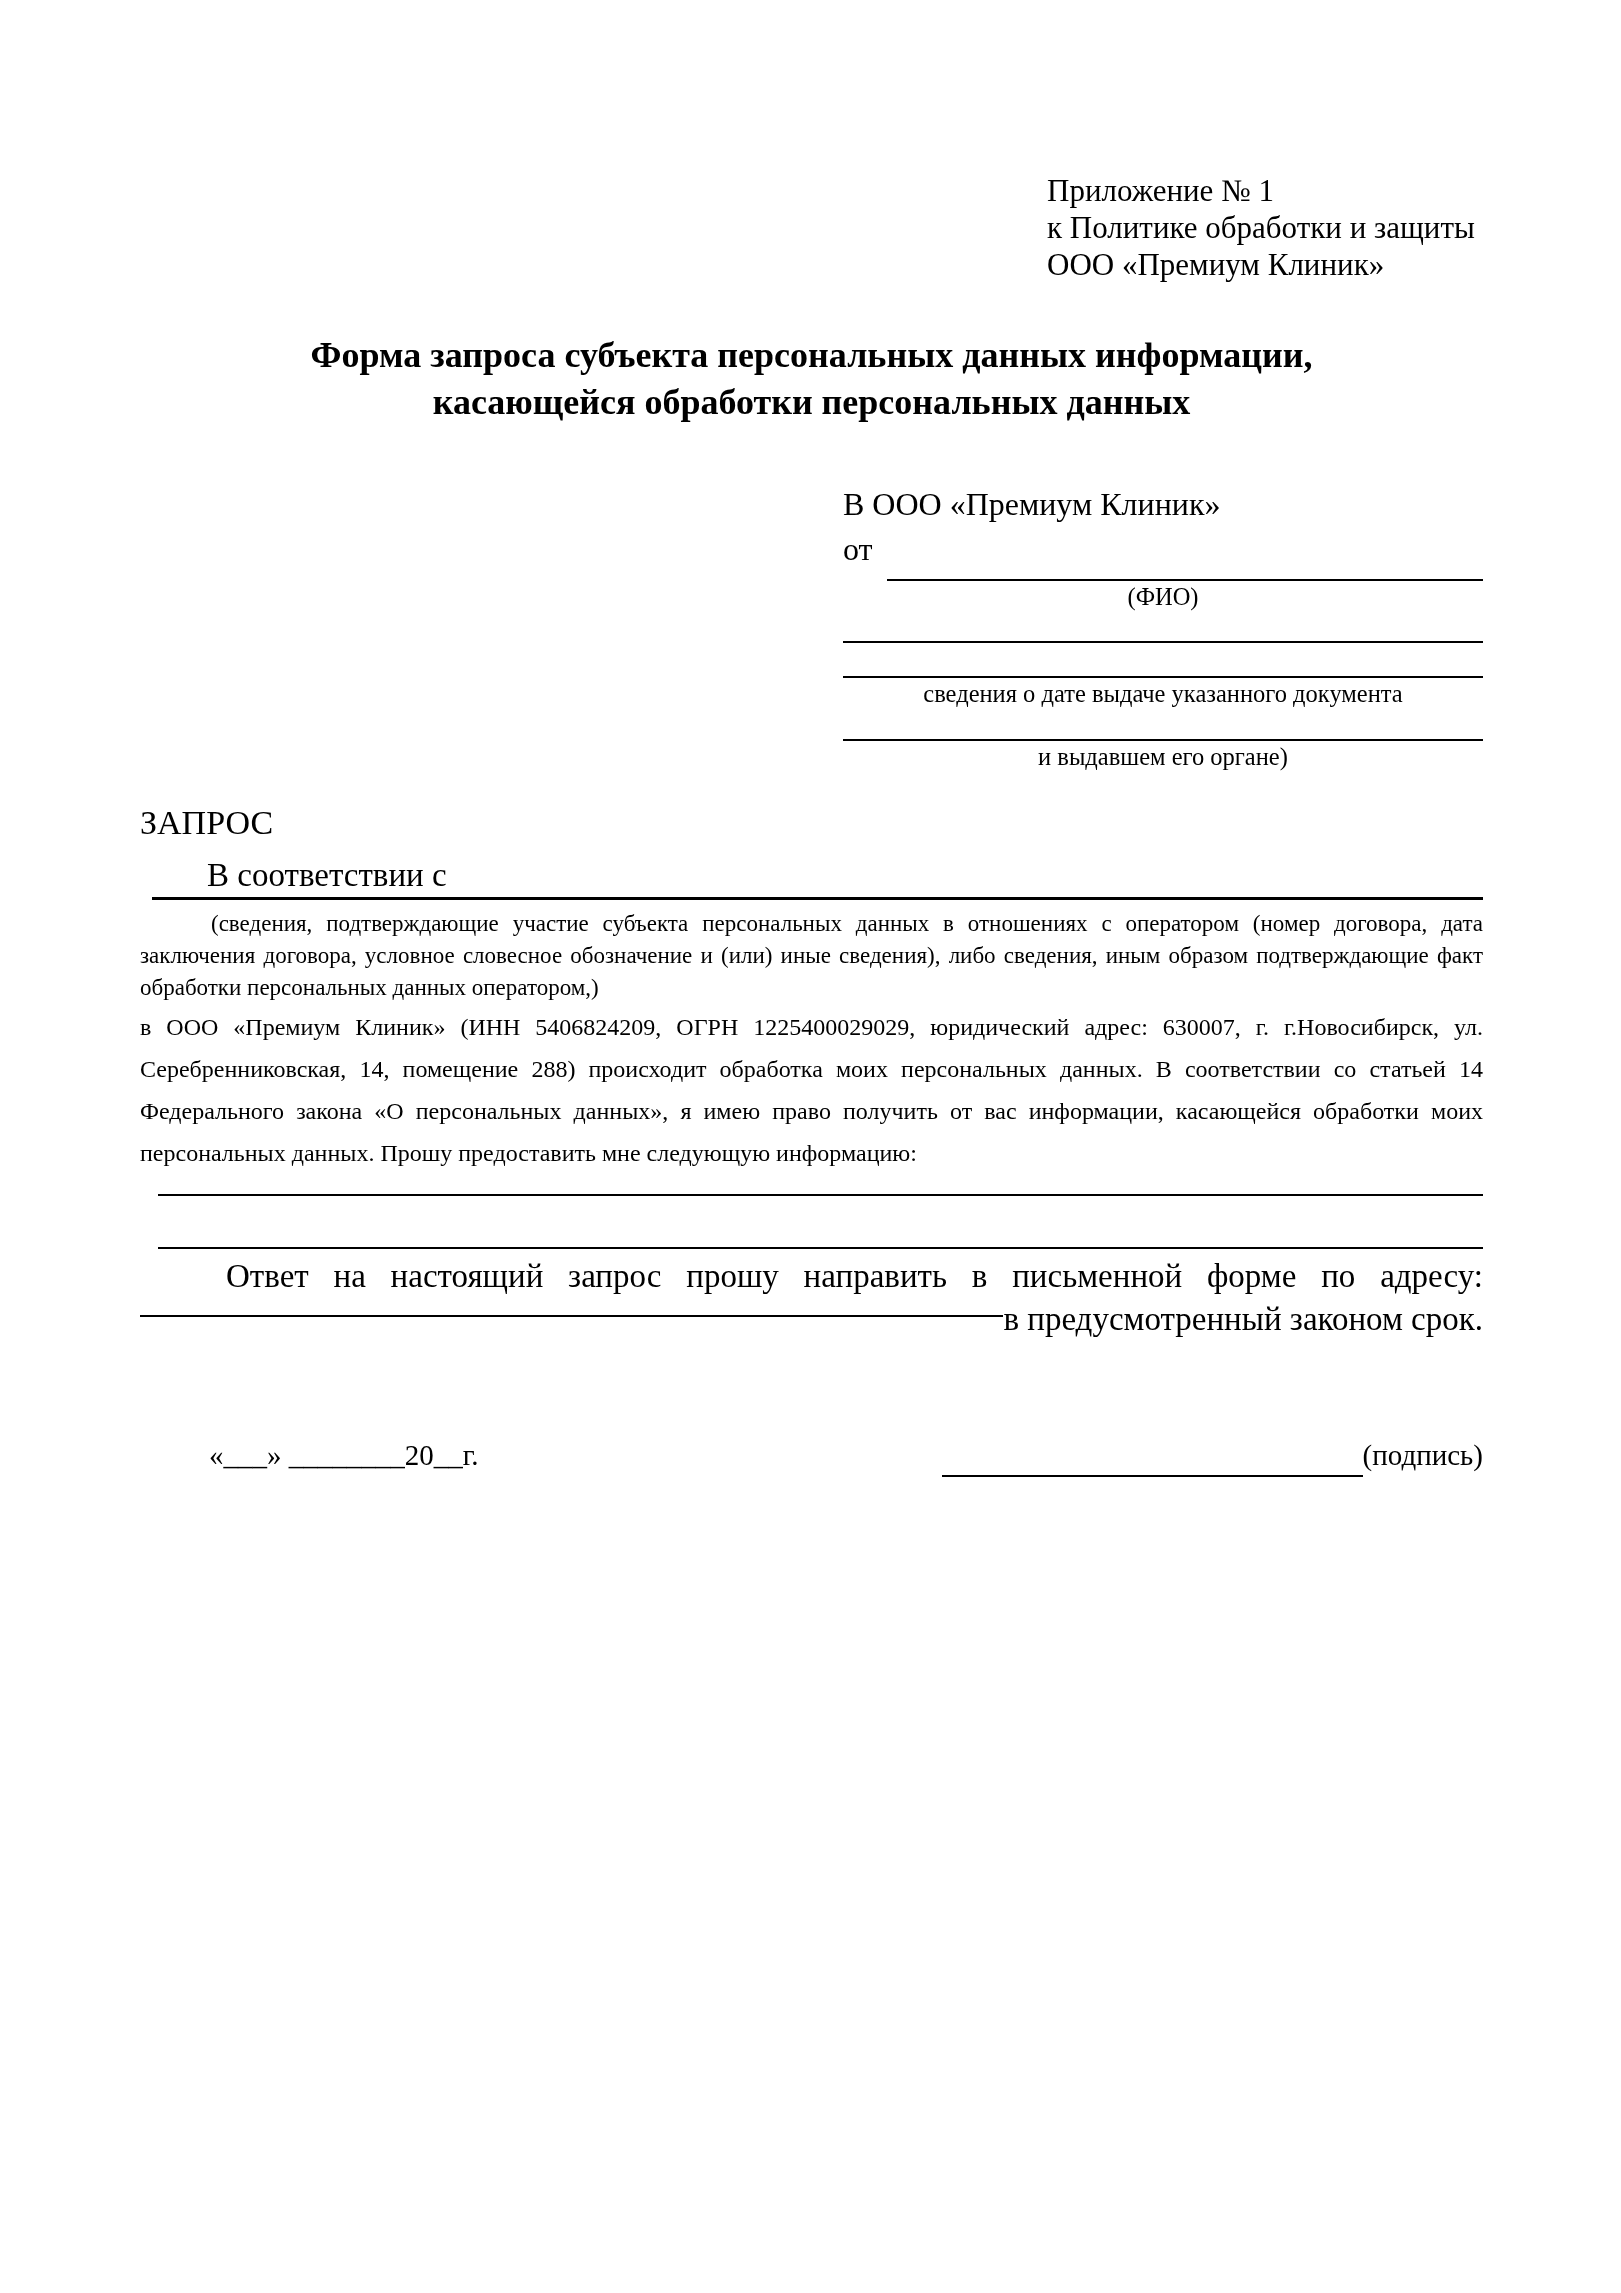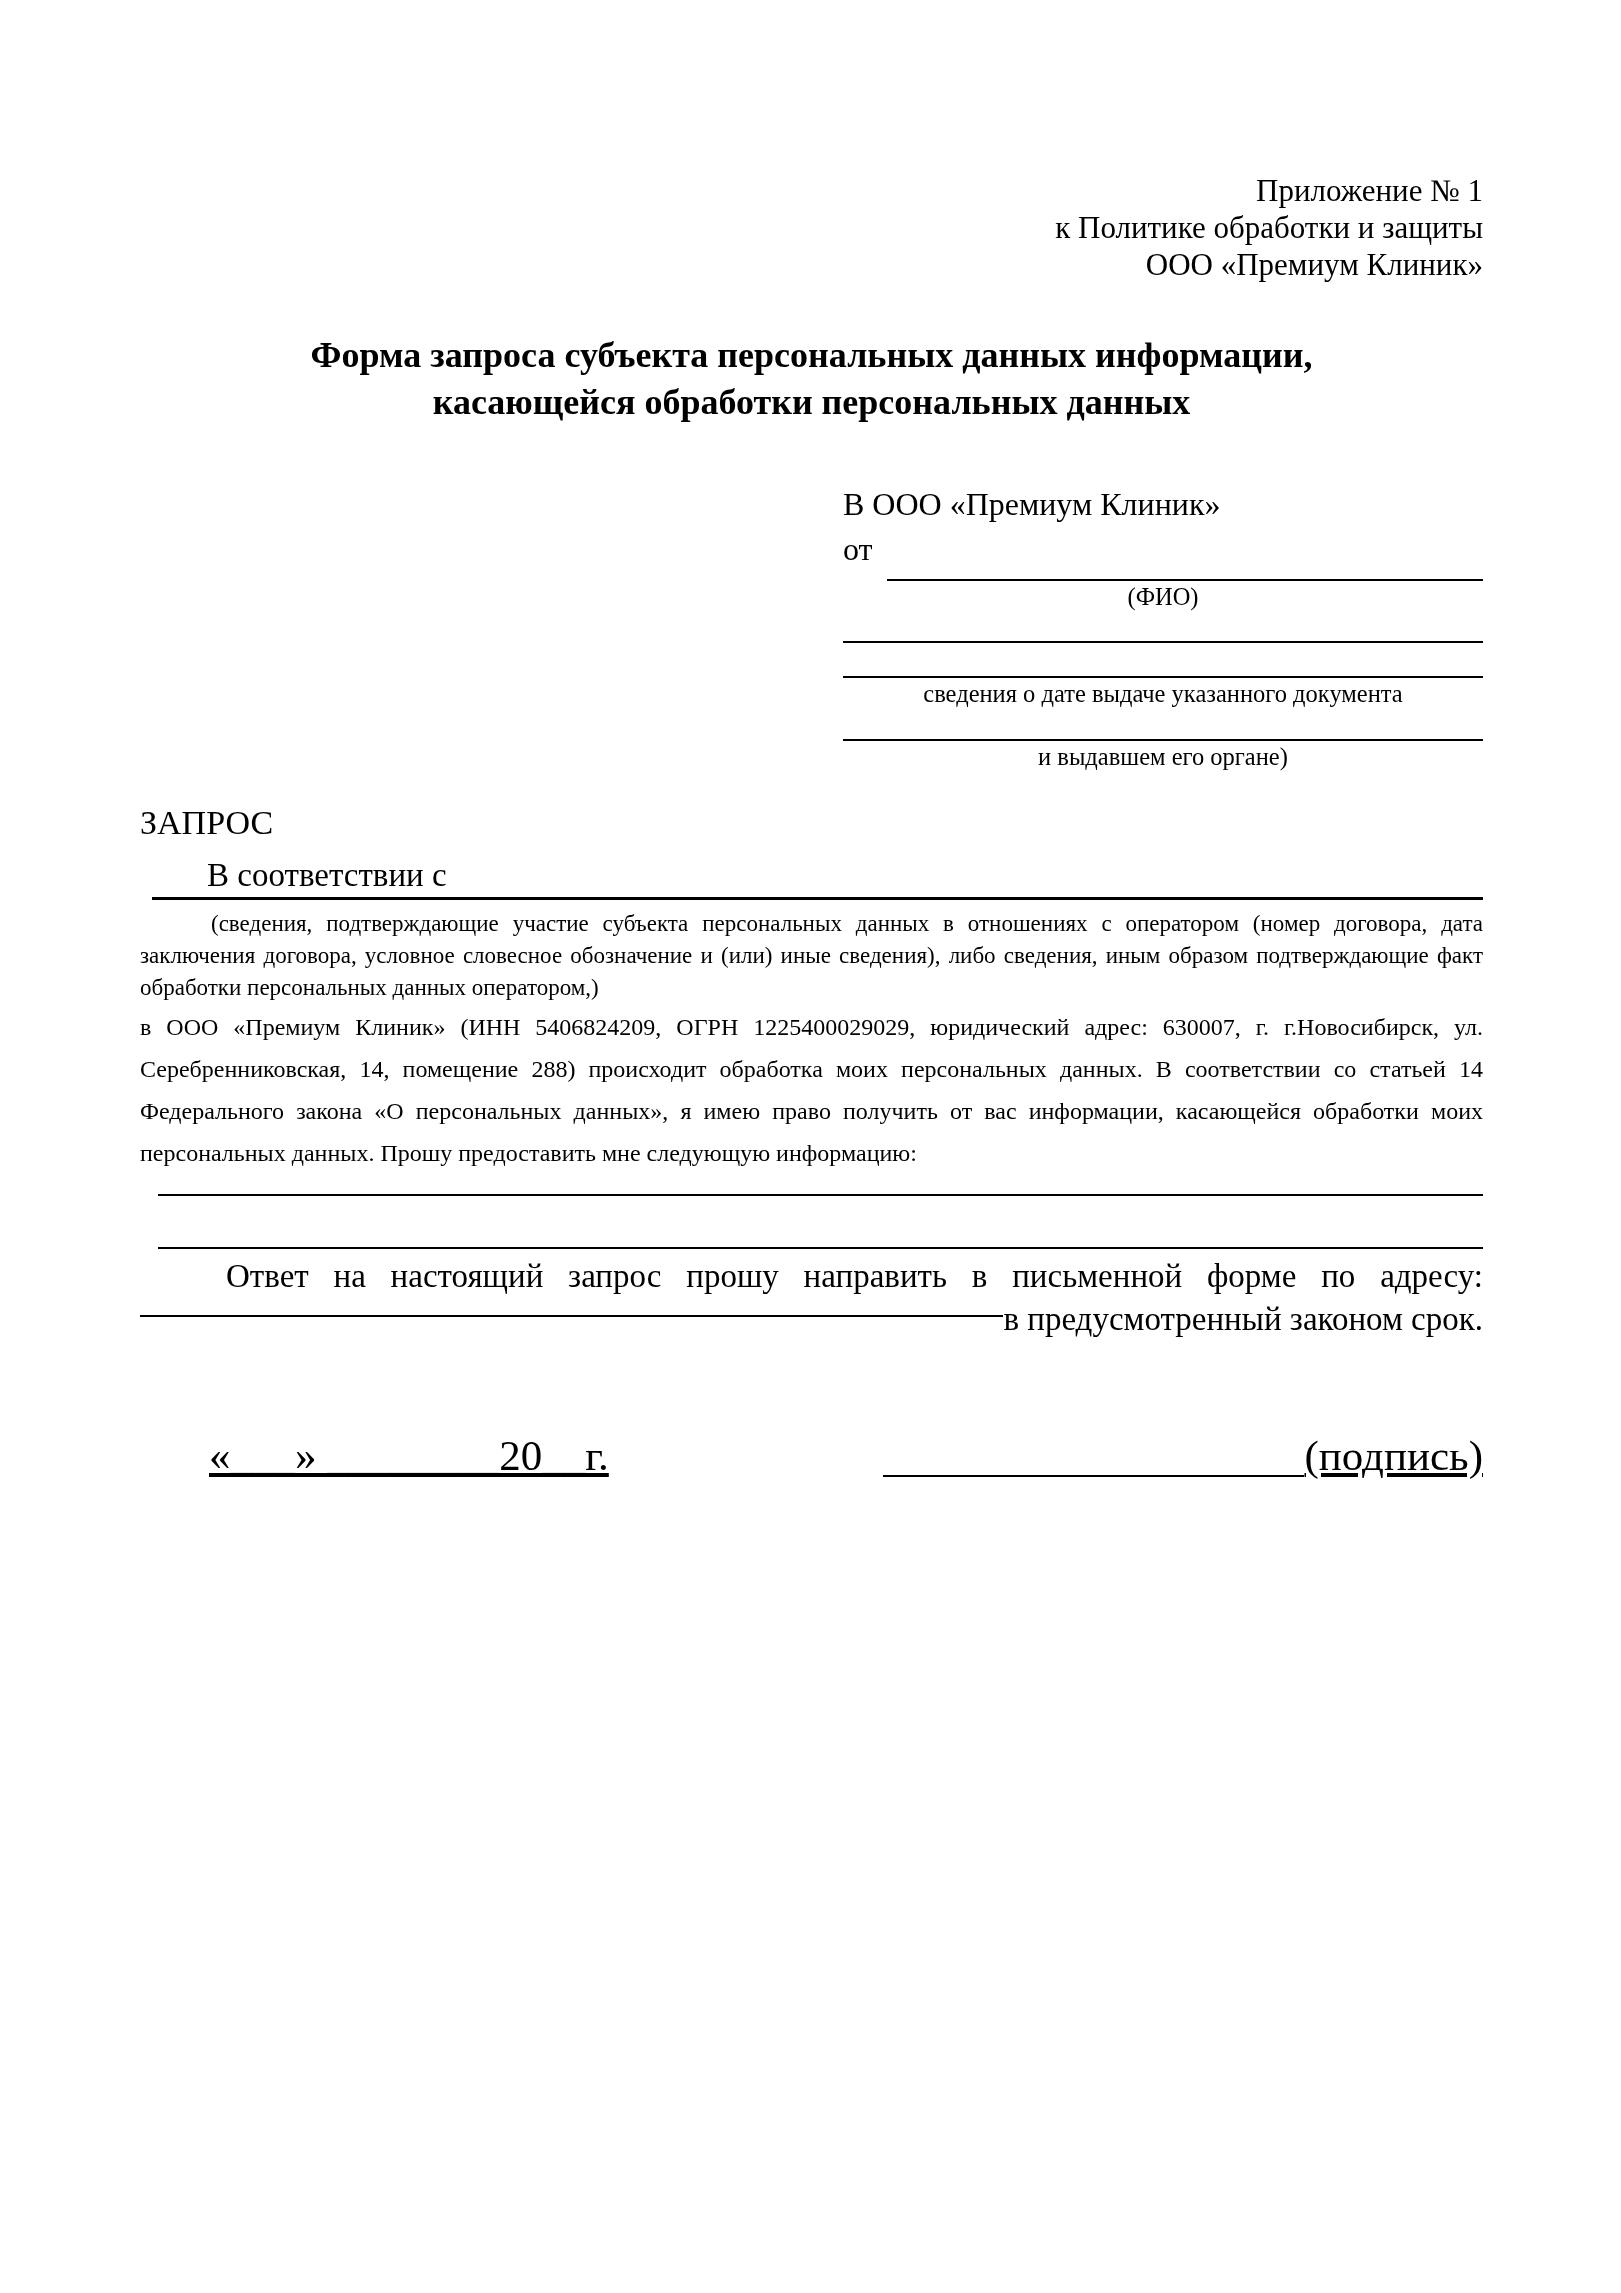--- a/index.html
+++ b/index.html
@@ -9,21 +9,21 @@
     height: 2294px;
     margin: 0 auto;
     background: #ffffff;
     color: #000000;
     font-family: "Liberation Serif", "DejaVu Serif", serif;
     position: relative;
     padding: 172px 138px 0 140px;
   }
 
   
-  .appendix { margin-left: 907px; font-size: 31px; line-height: 37px; text-align: right; }
+  .appendix { margin-left: 907px; font-size: 31px; line-height: 37px; }
 
   
   .doc-title { margin-top: 49px; text-align: center; font-weight: bold; font-size: 36px; line-height: 47px; }
 
   
   .addressee { margin-top: 59px; margin-left: 703px; width: 640px; font-size: 32px; line-height: 39px; }
   .addr-from { margin-top: 5.9px; }
   .blank { border-bottom: 2.9px solid #000; }
   .field-fio .blank { margin-left: 44px; height: 11.8px; }
   .caption { text-align: center; font-size: 24.5px; line-height: 31px; }
@@ -50,21 +50,21 @@
     text-align: justify; text-align-last: justify;
     text-indent: 86px; margin-top: 5.9px;
   }
   .address-row { display: flex; font-size: 33px; line-height: 43px; align-items: center; }
   .address-row .blank-fill { flex: 1; border-bottom: 2.9px solid #000; margin-bottom: 6.9px; }
   .address-row .tail { white-space: nowrap; }
 
   
   .bottom-row {
     display: flex; justify-content: space-between; align-items: flex-end;
-    margin-top: 93px; font-size: 43px; line-height: 43px; text-decoration: underline;
+    margin-top: 93px; font-size: 29px; line-height: 43px;
   }
   .date-field { padding-left: 69px; white-space: nowrap; }
   .sig-group { display: flex; align-items: flex-end; }
   .sig-line { width: 421px; height: 37px; border-bottom: 2.9px solid #000; }
   .sig-caption { white-space: nowrap; }
 </style>
 </head>
 <body>
 
 <div class="page">

